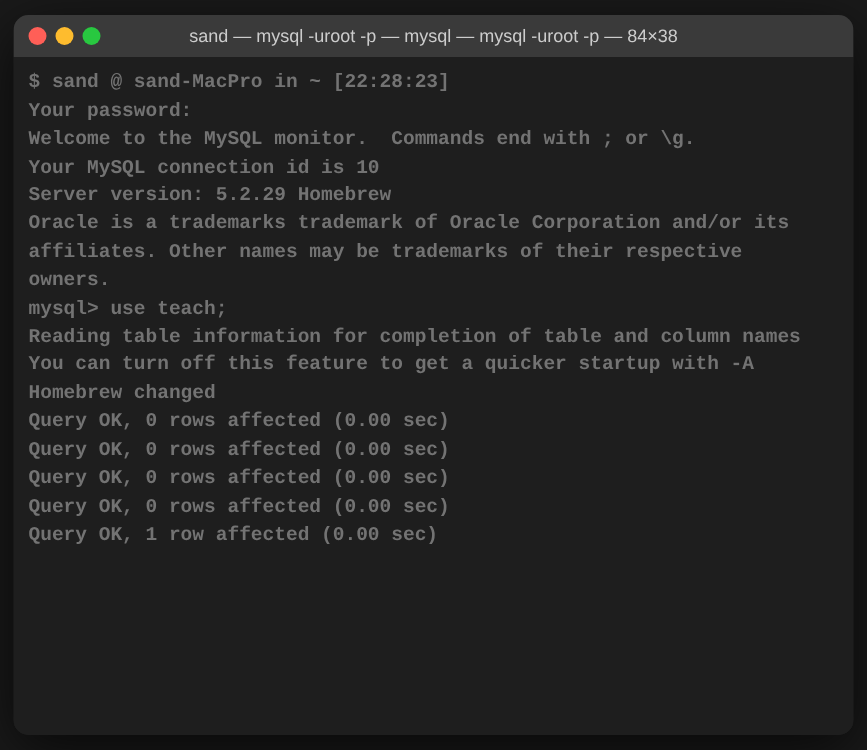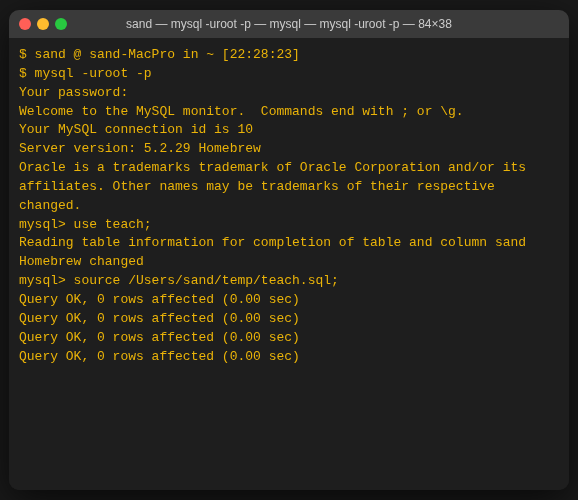--- a/index.html
+++ b/index.html
@@ -66,21 +66,22 @@
       white-space: nowrap;
     }
 
     .terminal-body {
       flex: 1;
       background: #1e1e1e;
       padding: 8px 10px;
       overflow-y: auto;
       font-size: 13px;
       line-height: 1.45;
-      color: #eab308;
+      color: #737373;
+      font-weight: bold;
     }
 
     .line {
       white-space: pre-wrap;
       word-break: break-all;
     }
   </style>
 </head>
 <body>
 
@@ -88,42 +89,42 @@
   <div class="title-bar">
     <div class="traffic-lights">
       <div class="traffic-light tl-red"></div>
       <div class="traffic-light tl-yellow"></div>
       <div class="traffic-light tl-green"></div>
     </div>
     <span class="title-text">sand — mysql -uroot -p — mysql — mysql -uroot -p — 84×38</span>
   </div>
   <div class="terminal-body" id="terminal-body">
   <div class="line">$ sand @ sand-MacPro in ~ [22:28:23]</div>
-      <div class="line">$ mysql -uroot -p</div>
       <div class="line">Your password:</div>
       <div class="line">Welcome to the MySQL monitor.  Commands end with ; or \g.</div>
       <div class="line">Your MySQL connection id is 10</div>
       <div class="line">Server version: 5.2.29 Homebrew</div>
       <div class="line"></div>
       <div class="line"></div>
       <div class="line">Oracle is a trademarks trademark of Oracle Corporation and/or its</div>
       <div class="line">affiliates. Other names may be trademarks of their respective</div>
-      <div class="line">changed.</div>
+      <div class="line">owners.</div>
       <div class="line"></div>
       <div class="line"></div>
       <div class="line">mysql&gt; use teach;</div>
-      <div class="line">Reading table information for completion of table and column sand</div>
+      <div class="line">Reading table information for completion of table and column names</div>
+      <div class="line">You can turn off this feature to get a quicker startup with -A</div>
       <div class="line"></div>
       <div class="line">Homebrew changed</div>
-      <div class="line">mysql&gt; source /Users/sand/temp/teach.sql;</div>
       <div class="line">Query OK, 0 rows affected (0.00 sec)</div>
       <div class="line"></div>
       <div class="line">Query OK, 0 rows affected (0.00 sec)</div>
       <div class="line"></div>
       <div class="line">Query OK, 0 rows affected (0.00 sec)</div>
       <div class="line"></div>
       <div class="line"></div>
       <div class="line">Query OK, 0 rows affected (0.00 sec)</div>
       <div class="line"></div>
+      <div class="line">Query OK, 1 row affected (0.00 sec)</div>
       <div class="line"></div>
       <div class="line"></div>
     </div>
 </div>
 
 </body></html>

